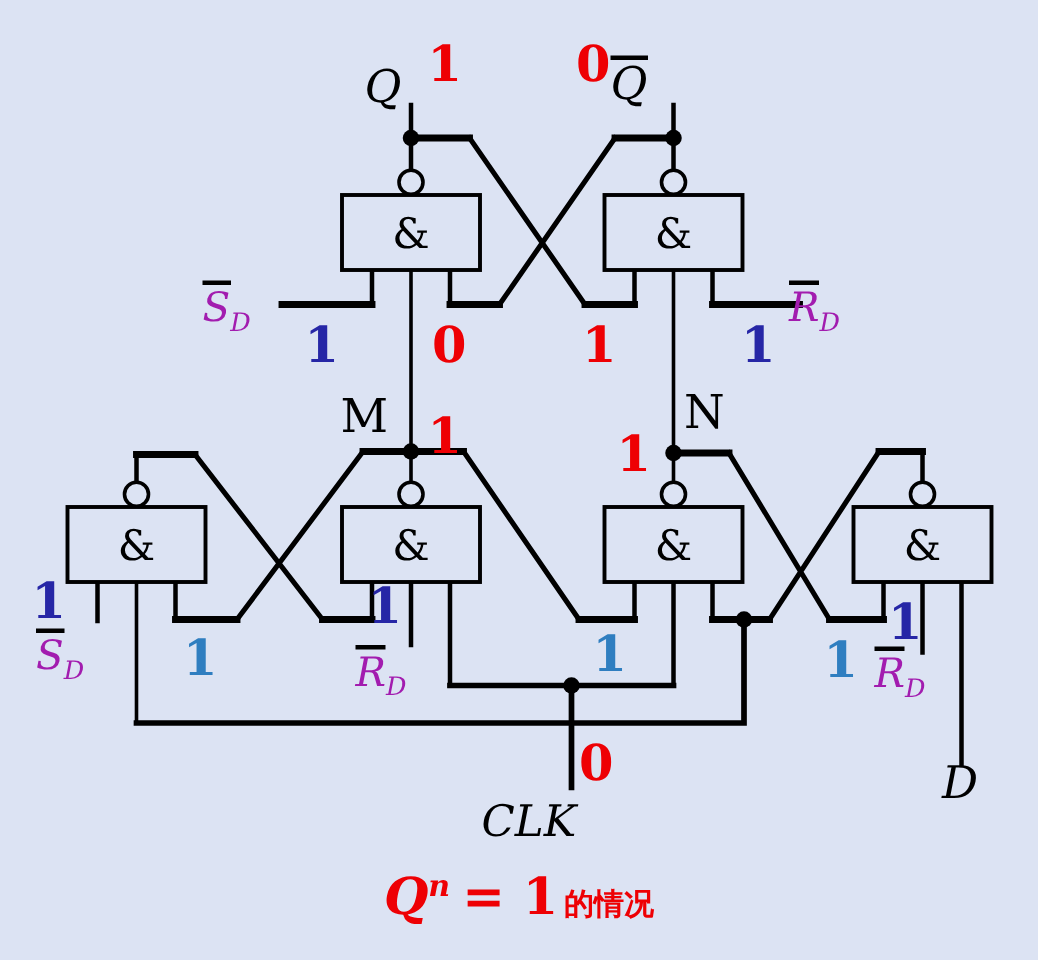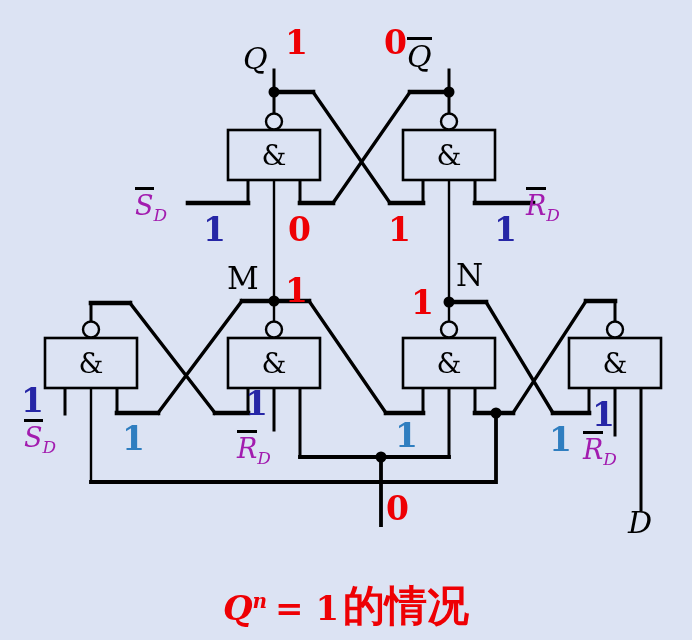--- a/index.html
+++ b/index.html
@@ -17,21 +17,21 @@
   .ov{font-style:italic;font-size:27px;color:#a21caf;}
   .ov .bar{display:inline-block;border-top:3px solid #000;padding-top:2px;}
   .ov sub{font-size:17px;}
   .qbar{font-style:italic;font-size:30px;color:#000;}
   .qbar .bar{display:inline-block;border-top:3px solid #000;padding-top:2px;}
   .caption{position:absolute;left:0;right:0;top:578px;text-align:center;
            color:#ee0004;font-weight:bold;font-size:34px;}
   .caption .cvar{font-style:italic;font-family:"DejaVu Serif",serif;}
   .caption sup{font-size:20px;font-style:italic;}
   .caption .ceq{margin:0 4px 0 8px;}
-  .caption .czh{font-family:"DejaVu Sans",sans-serif;font-size:42px;margin-top:16px;}
+  .caption .czh{font-family:"DejaVu Sans",sans-serif;font-size:20px;margin-top:16px;}
 </style>
 </head>
 <body>
 
 <div class="fig">
 
   <svg width="692" height="640" viewBox="0 0 692 640">
 
     <g stroke="#000" stroke-width="4.6" fill="none" stroke-linecap="square">
       <path d="M274 92H313 M410 92H449 M188 203H248 M300 203H333 M390 203H423 M475 203H533
@@ -129,19 +129,20 @@
 
   <span class="t val navy" style="left:245px;top:387px">1</span>
   <span class="t ov" style="left:237px;top:430px"><span class="bar">R</span><sub>D</sub></span>
 
   <span class="t val steel" style="left:395px;top:419px">1</span>
   <span class="t val steel" style="left:549px;top:423px">1</span>
   <span class="t val navy" style="left:592px;top:398px">1</span>
   <span class="t ov" style="left:583px;top:431px"><span class="bar">R</span><sub>D</sub></span>
 
   <span class="t val red" style="left:386px;top:492px">0</span>
+  <span class="t sig" style="left:321px;top:533px;font-size:29px">CLK</span>
   <span class="t sig" style="left:628px;top:508px">D</span>
 
   <div class="caption">
     <span class="cvar">Q</span><sup>n</sup><span class="ceq">= 1</span><span class="czh">的情况</span>
   </div>
 
 </div>
 
 </body></html>

